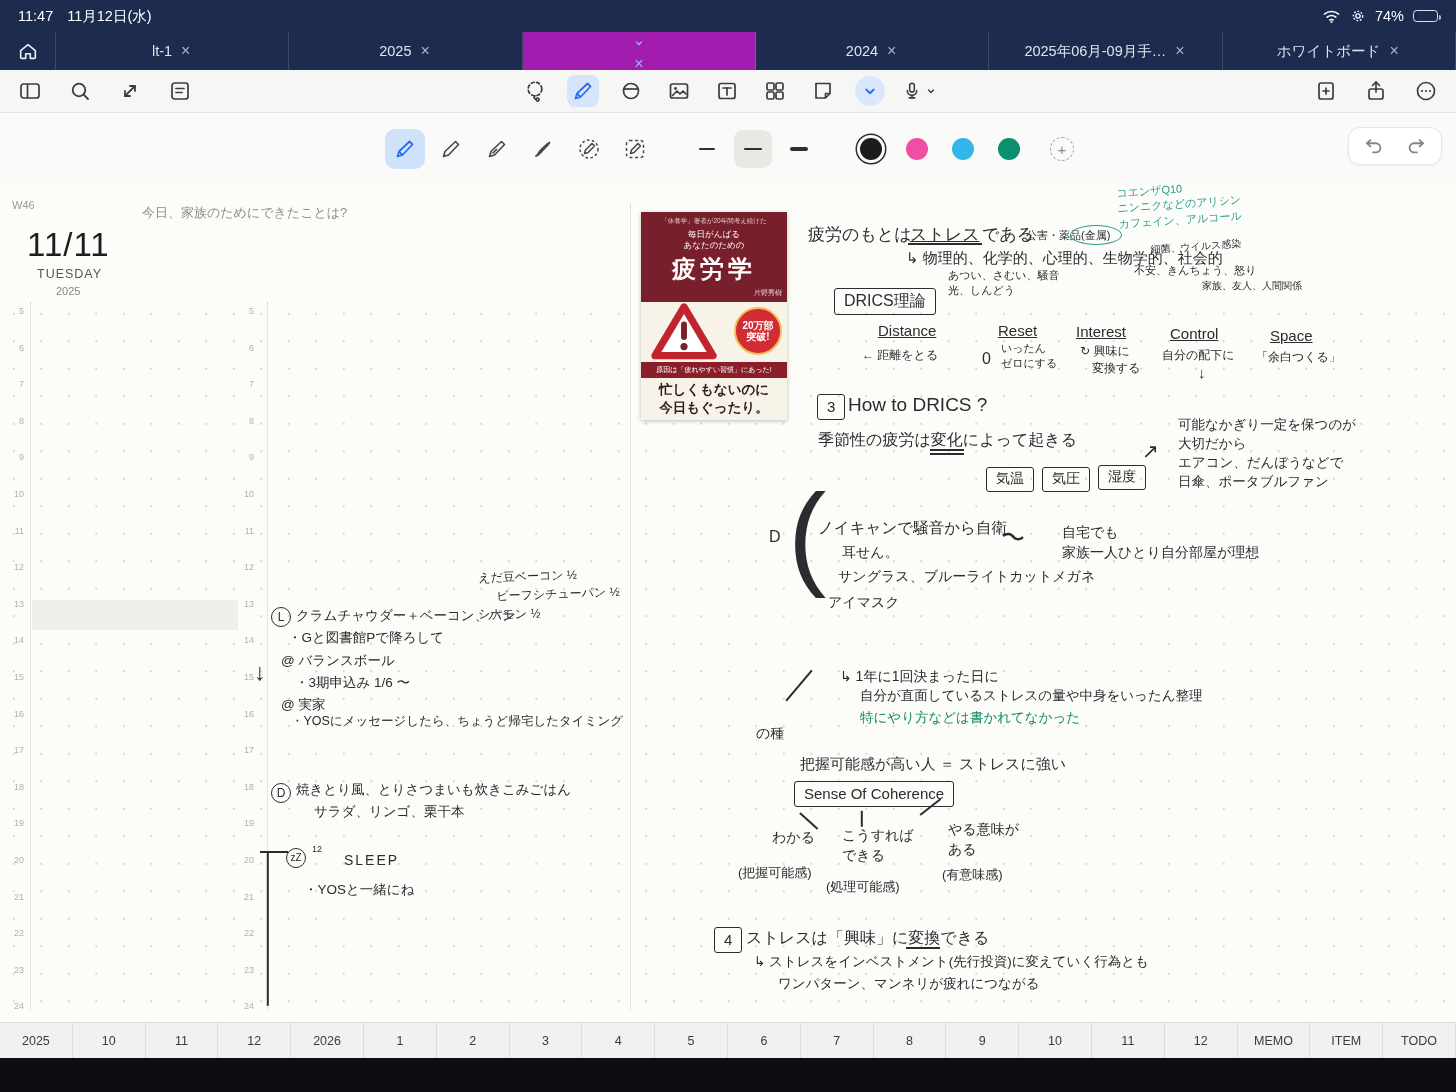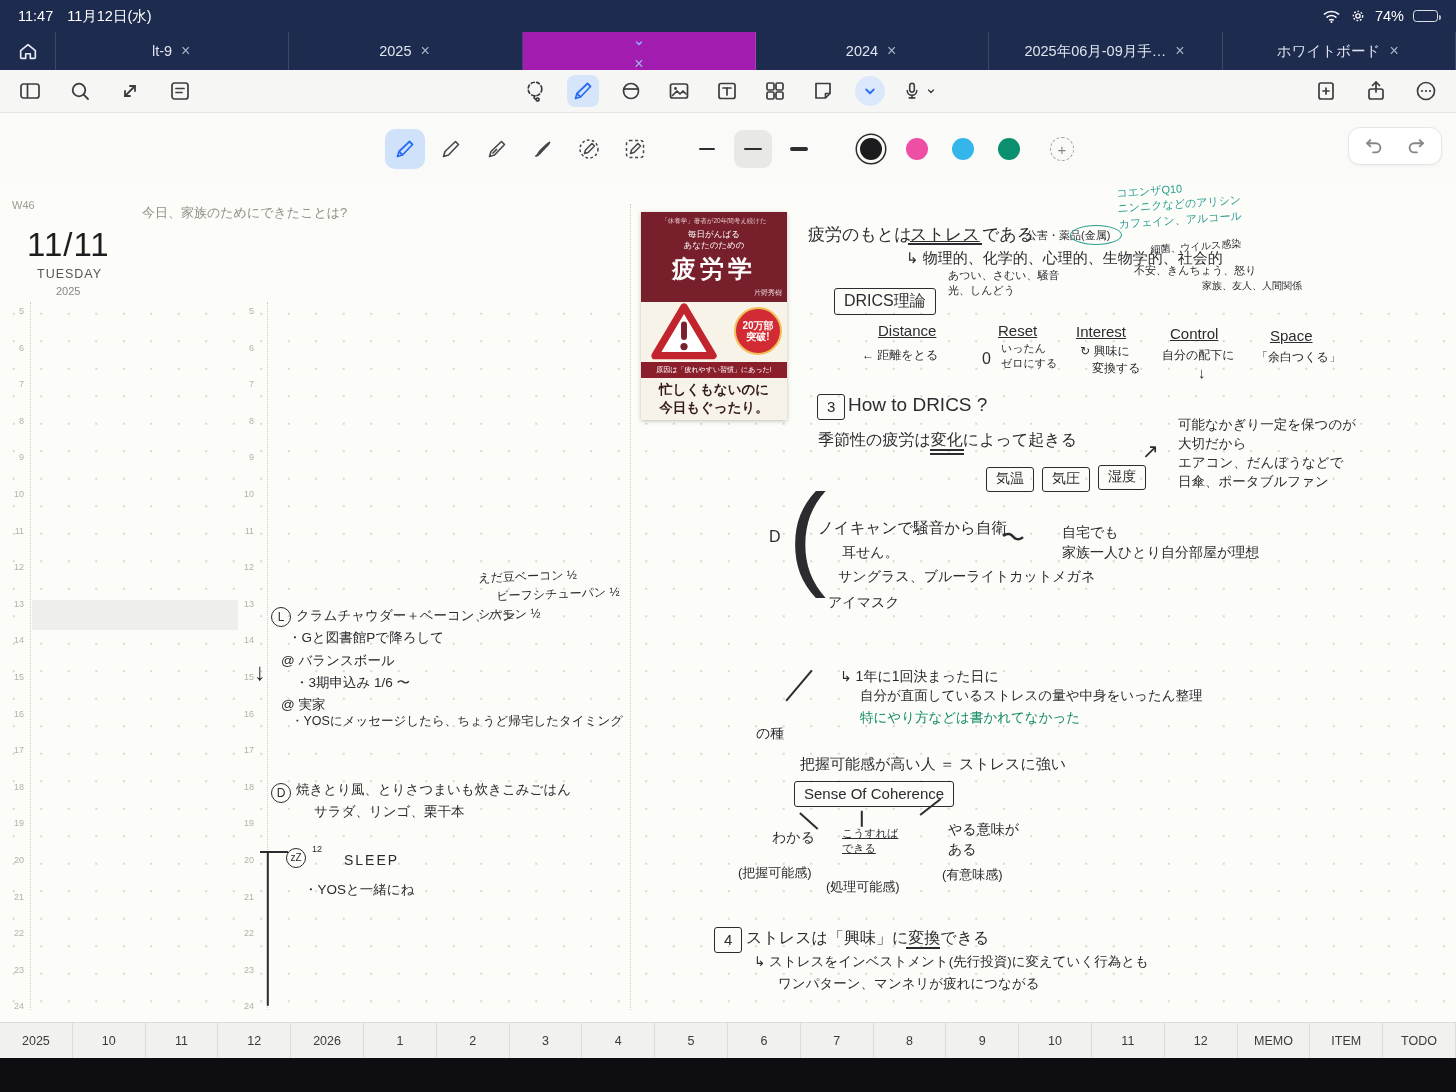--- a/index.html
+++ b/index.html
@@ -121,21 +121,21 @@
 </div>
 
 <div class="tabbar">
   <div class="home-btn">
     <svg width="22" height="22" viewBox="0 0 24 24" fill="none" stroke="currentColor" stroke-width="1.8" stroke-linejoin="round">
       <path d="M4 11.5 12 5l8 6.5V19a1 1 0 0 1-1 1h-4.5v-5h-5v5H5a1 1 0 0 1-1-1z"></path>
     </svg>
   </div>
   <div class="tab-strip">
       <div class="tab">
-        <span class="tab-label">lt-9</span>
+        <span class="tab-label">lt-1</span>
         <span class="tab-close">×</span>
       </div>
       <div class="tab">
         <span class="tab-label">2025</span>
         <span class="tab-close">×</span>
       </div>
       <div class="tab active">
         <span class="tab-label">mamasma2026v7…</span>
         <span class="tab-chevron">
           <svg width="12" height="12" viewBox="0 0 24 24" fill="none" stroke="currentColor" stroke-width="2.6" stroke-linecap="round">
@@ -505,21 +505,21 @@
     <div class="hw-note" style="left: 838px; top: 567px; font-size: 14px; color: rgb(43, 43, 48);">サングラス、ブルーライトカットメガネ</div>
     <div class="hw-note" style="left: 828px; top: 593px; font-size: 14px; color: rgb(43, 43, 48);">アイマスク</div>
     <div class="hw-note" style="left: 840px; top: 667px; font-size: 14px; color: rgb(43, 43, 48);">↳ 1年に1回決まった日に</div>
     <div class="hw-note" style="left: 860px; top: 687px; font-size: 13.5px; color: rgb(43, 43, 48);">自分が直面しているストレスの量や中身をいったん整理</div>
     <div class="hw-note" style="left: 860px; top: 709px; font-size: 13.5px; color: rgb(17, 138, 102);">特にやり方などは書かれてなかった</div>
     <div class="hw-note" style="left: 756px; top: 724px; font-size: 14px; color: rgb(43, 43, 48);">の種</div>
     <div class="hw-note" style="left: 800px; top: 753px; font-size: 15px; color: rgb(43, 43, 48);">把握可能感が高い人 ＝ ストレスに強い</div>
     <div class="hw-note hw-box" style="left: 794px; top: 781px; font-size: 15px; color: rgb(43, 43, 48);">Sense Of Coherence</div>
     <div class="hw-note" style="left: 772px; top: 828px; font-size: 14px; color: rgb(43, 43, 48);">わかる</div>
     <div class="hw-note" style="left: 738px; top: 864px; font-size: 13px; color: rgb(43, 43, 48);">(把握可能感)</div>
-    <div class="hw-note" style="left: 842px; top: 826px; font-size: 11px; color: rgb(43, 43, 48); text-decoration: underline;">こうすれば
+    <div class="hw-note" style="left: 842px; top: 826px; font-size: 14px; color: rgb(43, 43, 48);">こうすれば
 できる</div>
     <div class="hw-note" style="left: 826px; top: 878px; font-size: 13px; color: rgb(43, 43, 48);">(処理可能感)</div>
     <div class="hw-note" style="left: 948px; top: 820px; font-size: 14px; color: rgb(43, 43, 48);">やる意味が
 ある</div>
     <div class="hw-note" style="left: 942px; top: 866px; font-size: 13px; color: rgb(43, 43, 48);">(有意味感)</div>
     <div class="hw-note hw-box" style="left: 714px; top: 927px; font-size: 15px; color: rgb(43, 43, 48);">4</div>
     <div class="hw-note" style="left: 746px; top: 927px; font-size: 16px; color: rgb(43, 43, 48);">ストレスは「興味」に変換できる</div>
     <div class="hw-note" style="left: 754px; top: 953px; font-size: 13.5px; color: rgb(43, 43, 48);">↳ ストレスをインベストメント(先行投資)に変えていく行為とも</div>
     <div class="hw-note" style="left: 778px; top: 975px; font-size: 13.5px; color: rgb(43, 43, 48);">ワンパターン、マンネリが疲れにつながる</div>
     <div class="hw-note" style="left: 478px; top: 570px; font-size: 12px; color: rgb(43, 43, 48); transform: rotate(-2deg);">えだ豆ベーコン ½</div>

